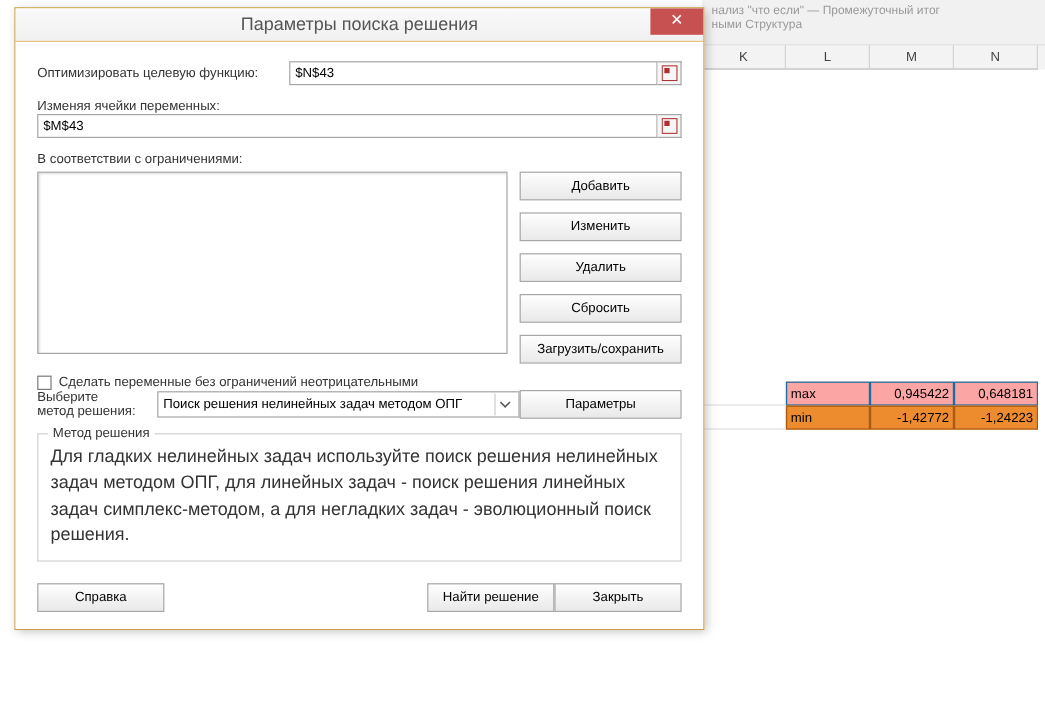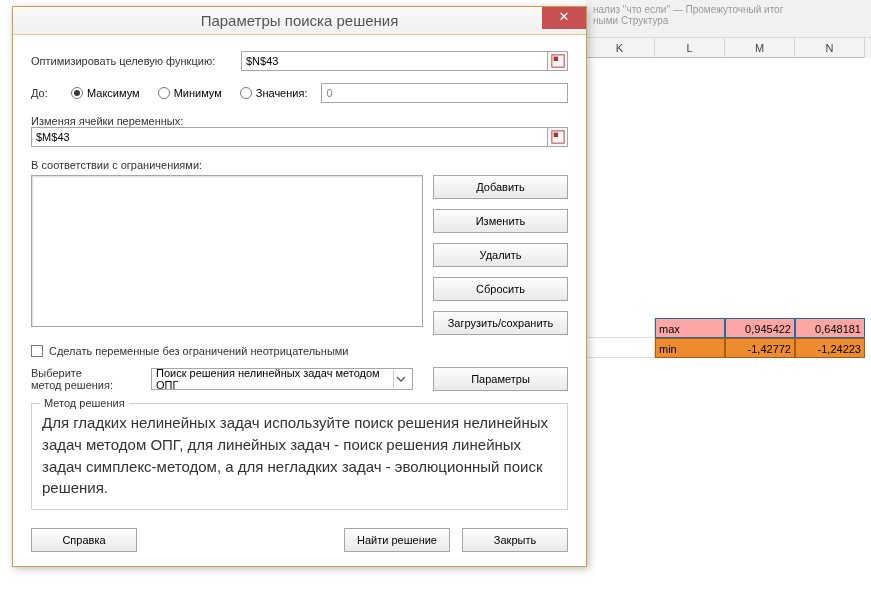--- a/index.html
+++ b/index.html
@@ -149,21 +149,21 @@
     height: 24px;
     border: 1px solid #a6a6a6;
     background: linear-gradient(#fefefe,#e9e9e9);
     text-align: center;
     line-height: 22px;
     font-size: 11px;
     cursor: pointer;
   }
   .check-row { display: flex; align-items: center; gap: 6px; margin-top: 10px; }
   .checkbox { width: 12px; height: 12px; border: 1px solid #7a7a7a; background: #fff; }
-  .method-row { display: flex; align-items: center; gap: 20px; margin-top: 10px; }
+  .method-row { display: flex; align-items: center; gap: 0; }
   .select {
     height: 22px;
     border: 1px solid #a6a6a6;
     padding: 0 4px;
     font-size: 11px;
     background: #fff;
     flex: 1;
     display: flex; align-items: center; justify-content: space-between;
   }
   .select-arrow {
@@ -185,21 +185,21 @@
     font-size: 11px;
     color: #333;
   }
   .desc { color: #333; line-height: 1.45; font-size: 15px; }
   .footer {
     display: flex;
     justify-content: space-between;
     align-items: center;
     margin-top: 18px;
   }
-  .footer-right { display: flex; gap: 12px; }
+  .footer-right { display: flex; }
   .footer .btn { width: 106px; }
   .cell-max { background: #fca5a5; color: #000; border: 1px solid #1a6fa0 !important; }
   .cell-min { background: #ed8b2f; color: #000; border: 1px solid #a85a14 !important; }
 </style>
 </head>
 <body>
 
 <div class="sheet">
   <div class="ribbon-stub">
     <div>нализ "что если"  —  Промежуточный итог</div>
@@ -242,38 +242,20 @@
       <span class="lbl" style="width:210px">Оптимизировать целевую функцию:</span>
       <input class="field" value="$N$43" style="">
       <div class="ref-btn">
         <svg viewBox="0 0 16 16">
             <rect x="1" y="1" width="14" height="14" fill="none" stroke="#b03030"></rect>
             <rect x="3" y="3" width="5" height="5" fill="#b03030"></rect>
           </svg>
       </div>
     </div>
 
-    <div class="row">
-      <span class="lbl" style="width:40px">До:</span>
-      <div class="radio-group" style="flex:0 0 auto; margin-right:14px;">
-        <label class="radio-item">
-          <span class="radio-dot checked"></span>
-          <span>Максимум</span>
-        </label>
-        <label class="radio-item">
-          <span class="radio-dot"></span>
-          <span>Минимум</span>
-        </label>
-        <label class="radio-item">
-          <span class="radio-dot"></span>
-          <span>Значения:</span>
-        </label>
-      </div>
-      <input class="field" style="flex: 1 1 0%; color: rgb(136, 136, 136);" value="0">
-    </div>
 
     <div class="lbl" style="margin-bottom:0">Изменяя ячейки переменных:</div>
     <div class="row">
       <input class="field" value="$M$43" style="">
       <div class="ref-btn">
         <svg viewBox="0 0 16 16">
             <rect x="1" y="1" width="14" height="14" fill="none" stroke="#b03030"></rect>
             <rect x="3" y="3" width="5" height="5" fill="#b03030"></rect>
           </svg>
       </div>

